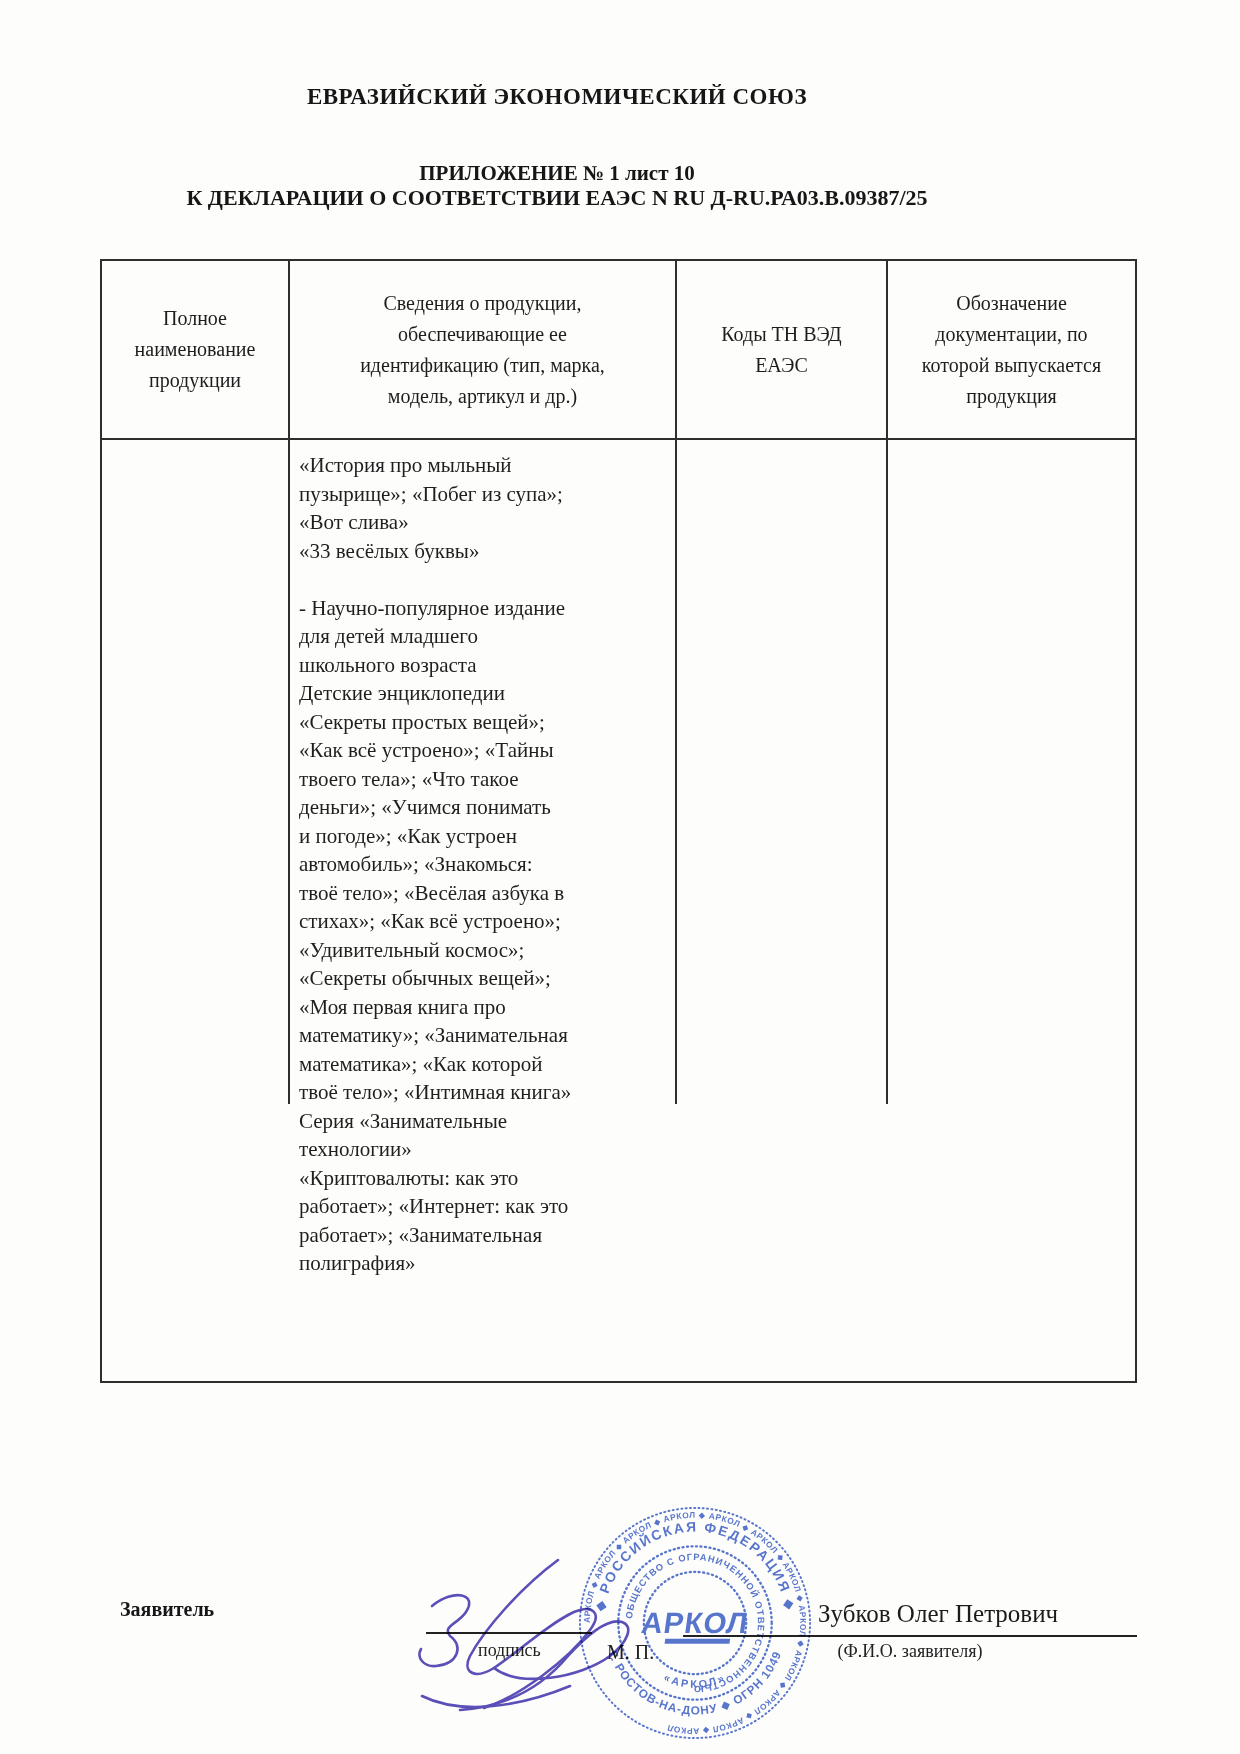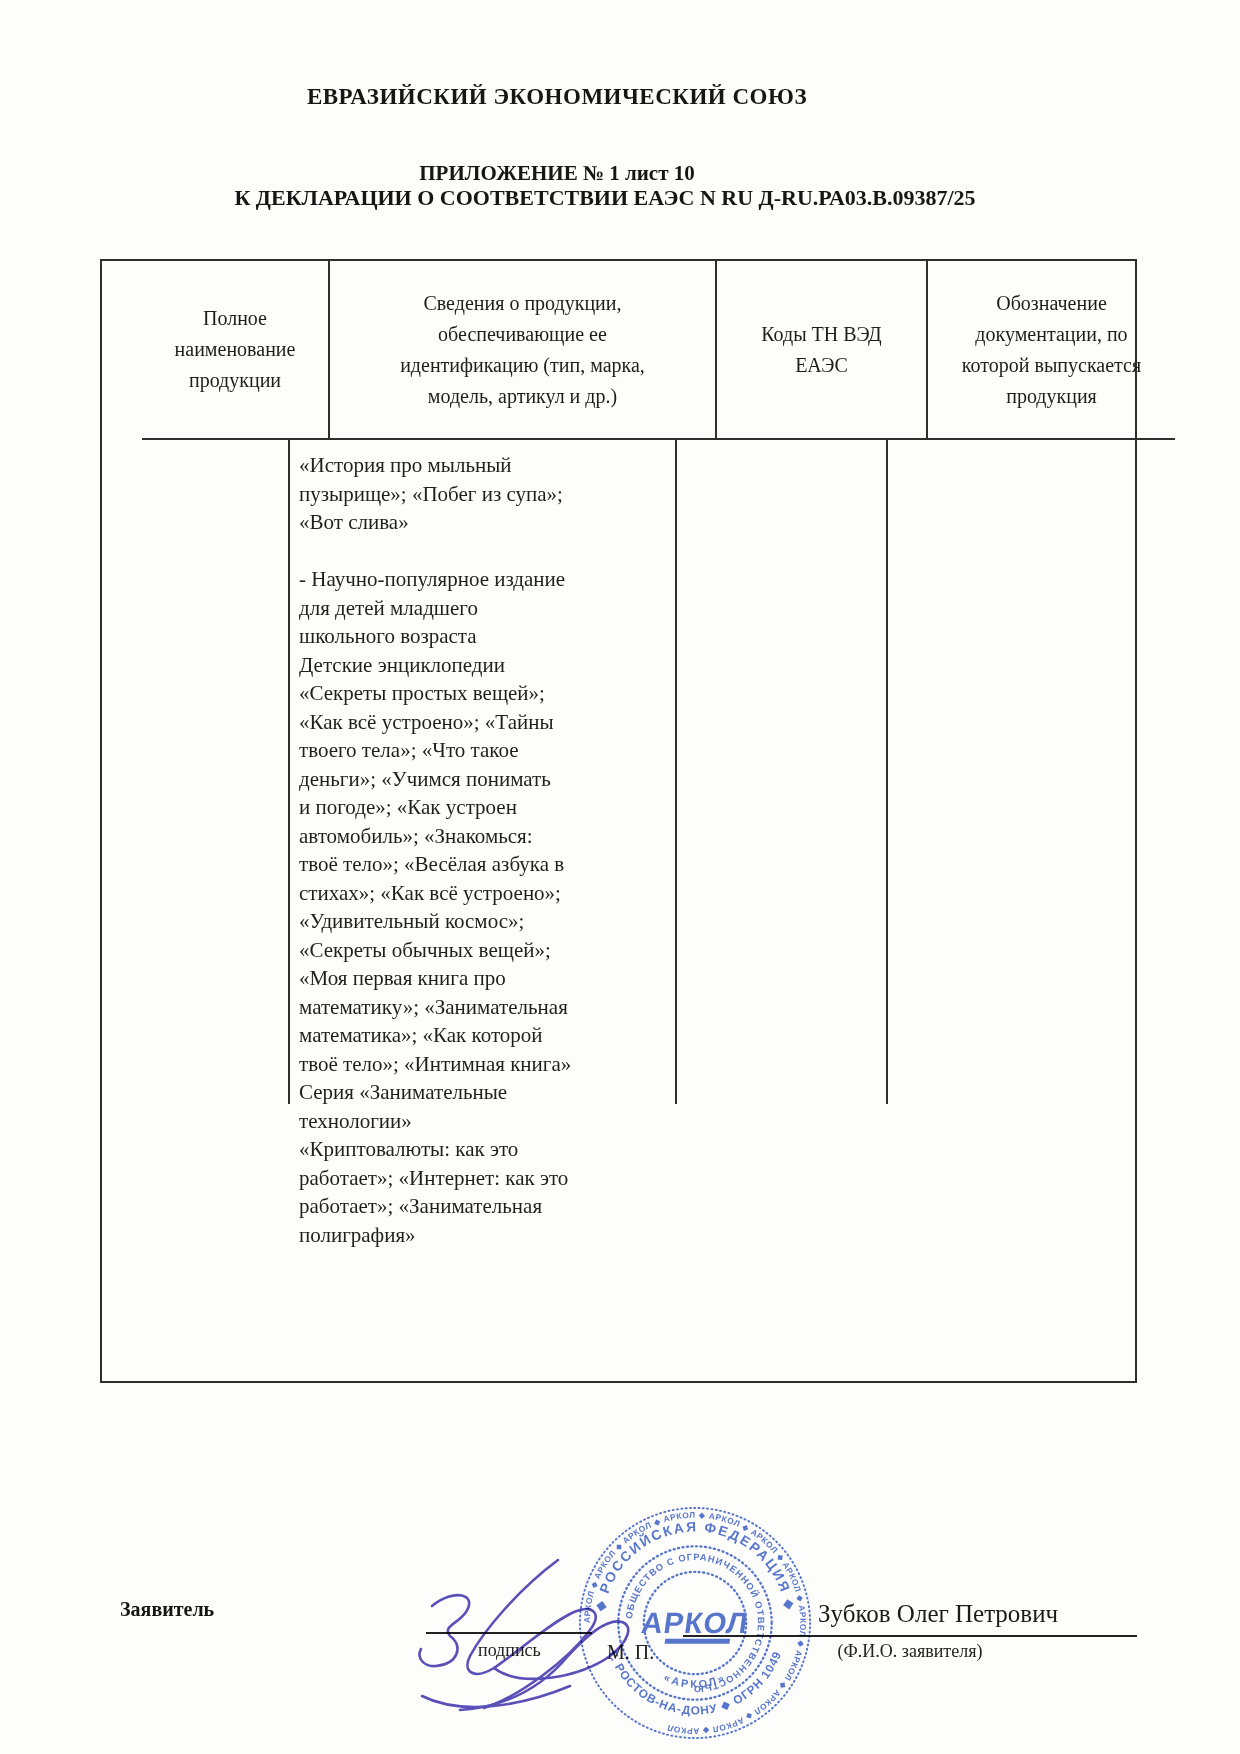--- a/index.html
+++ b/index.html
@@ -6,28 +6,28 @@
   body{
     width:1240px;height:1754px;position:relative;overflow:hidden;
     background:#fdfdfc;color:#1d1d1d;
     font-family:"Liberation Serif","DejaVu Serif",serif;
   }
   
   .titles{position:absolute;left:0;top:0;width:1114px;}
   .title{position:absolute;left:0;width:100%;text-align:center;font-weight:bold;color:#161616;}
   .title-1{top:84px;font-size:23px;letter-spacing:.5px;}
   .title-2{top:137px;font-size:21px;margin-top:24px;}
-  .title-3{top:185px;font-size:22px;padding-left:48px;}
+  .title-3{top:185px;font-size:22px;}
   
   .doc-table{
     position:absolute;left:100px;top:259px;width:1037px;height:1124px;
     box-sizing:border-box;border:2px solid #2e2e2e;background:transparent;
   }
   .trow{display:grid;grid-template-columns:188px 387px 211px 247px;}
-  .thead{height:179px;padding-left:40px;}
+  .thead{height:179px;}
   .tbody{height:941px;}
   .cell{
     box-sizing:border-box;border-right:2px solid #2e2e2e;
     font-size:20px;line-height:31px;color:#1d1d1d;
   }
   .cell:last-child{border-right:none;}
   .thead .cell{
     border-bottom:2px solid #2e2e2e;
     display:flex;align-items:center;justify-content:center;text-align:center;
     white-space:pre-line;padding:4px 8px;
@@ -76,20 +76,21 @@
 которой выпускается
 продукция</div>
   </div>
   <div class="trow tbody">
     <div class="cell"></div>
     <div class="cell">
       <div class="product-lines">
           <div class="product-line">«История про мыльный</div>
           <div class="product-line">пузырище»; «Побег из супа»;</div>
           <div class="product-line">«Вот слива»</div>
+          <div class="product-line">«33 весёлых буквы»</div>
           <div class="product-line"></div>
           <div class="product-line">- Научно-популярное издание</div>
           <div class="product-line">для детей младшего</div>
           <div class="product-line">школьного возраста</div>
           <div class="product-line">Детские энциклопедии</div>
           <div class="product-line">«Секреты простых вещей»;</div>
           <div class="product-line">«Как всё устроено»; «Тайны</div>
           <div class="product-line">твоего тела»; «Что такое</div>
           <div class="product-line">деньги»; «Учимся понимать</div>
           <div class="product-line">и погоде»; «Как устроен</div>

